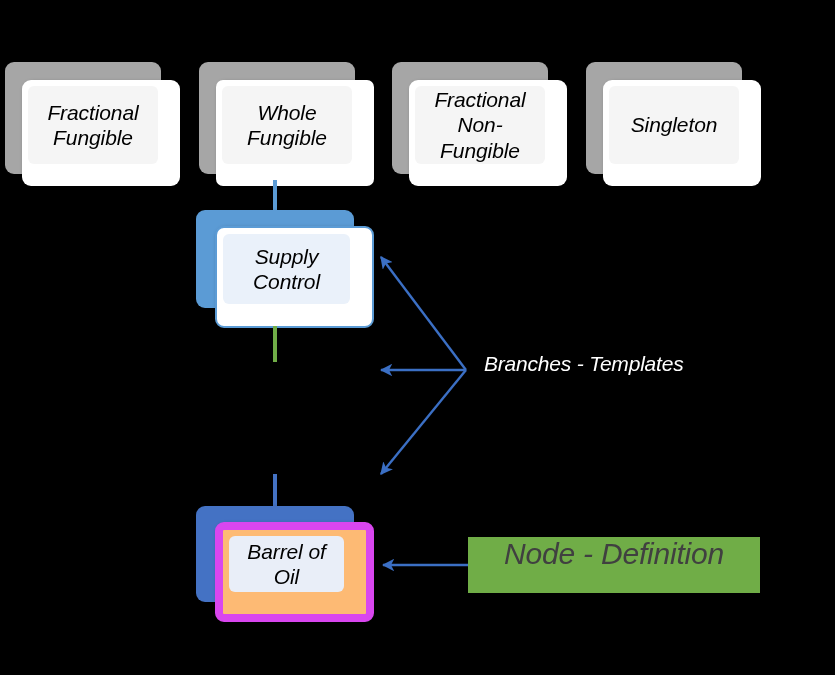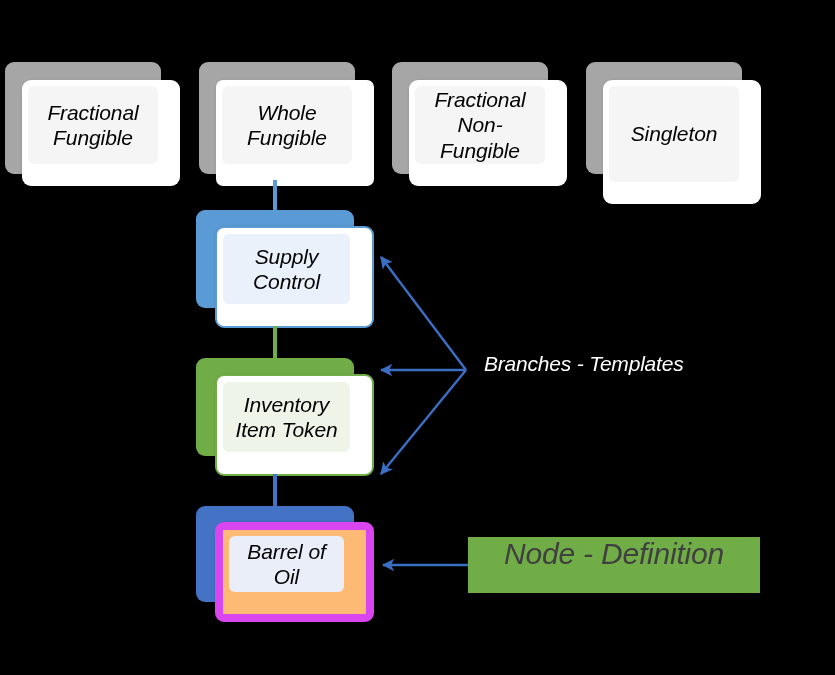--- a/index.html
+++ b/index.html
@@ -145,50 +145,41 @@
     <div class="front-card" style="left:17px; top:18px; width:158px; height:106px;">
       <div class="inner-fill">
         <span class="node-label">Fractional
 Non-Fungible</span>
       </div>
     </div>
   </div>
 
   <div class="node gray" style="left:586px; top:58px; width:172px; height:124px;">
     <div class="back-card" style="width:156px; height:112px;"></div>
-    <div class="front-card" style="left:17px; top:18px; width:158px; height:124px;">
+    <div class="front-card" style="left:17px; top:18px; width:158px; height:106px;">
       <div class="inner-fill">
         <span class="node-label">Singleton</span>
       </div>
     </div>
   </div>
 
   <div class="connector" style="left:273px; top:176px; height:34px; background:#5B9BD5;"></div>
 
   <div class="node blue" style="left:196px; top:206px; width:180px; height:120px;">
     <div class="back-card" style="width:158px; height:98px;"></div>
     <div class="front-card" style="left:19px; top:16px; width:159px; height:102px;">
       <div class="inner-fill">
         <span class="node-label">Supply
 Control</span>
       </div>
     </div>
   </div>
 
   <div class="connector" style="left:273px; top:322px; height:36px; background:#70AD47;"></div>
 
-  <div class="node green" style="left:196px; top:354px; width:180px; height:120px;">
-    <div class="back-card" style="width:158px; height:98px;"></div>
-    <div class="front-card" style="left:19px; top:16px; width:159px; height:102px;">
-      <div class="inner-fill">
-        <span class="node-label">Inventory
-Item Token</span>
-      </div>
-    </div>
-  </div>
 
   <div class="connector" style="left:273px; top:470px; height:36px; background:#4472C4;"></div>
 
   <div class="node darkblue" style="left:196px; top:502px; width:180px; height:118px;">
     <div class="back-card" style="width:158px; height:96px;"></div>
     <div class="front-card" style="left:19px; top:16px; width:159px; height:100px;">
       <div class="inner-fill">
         <span class="node-label">Barrel of Oil</span>
       </div>
     </div>

